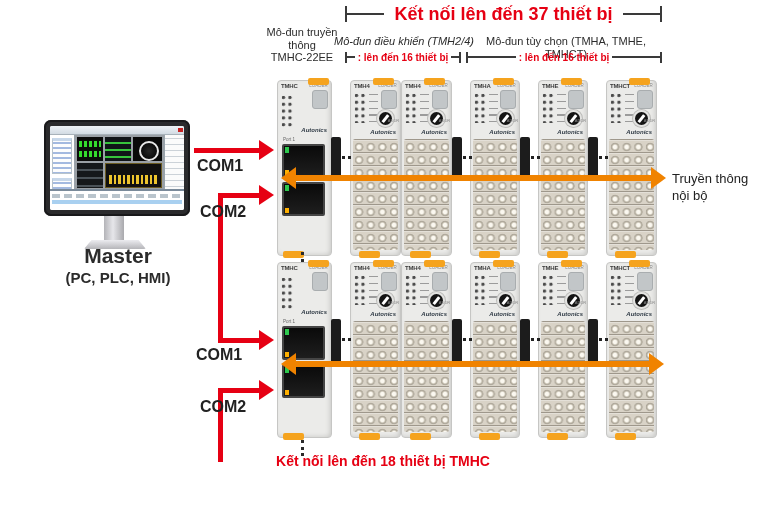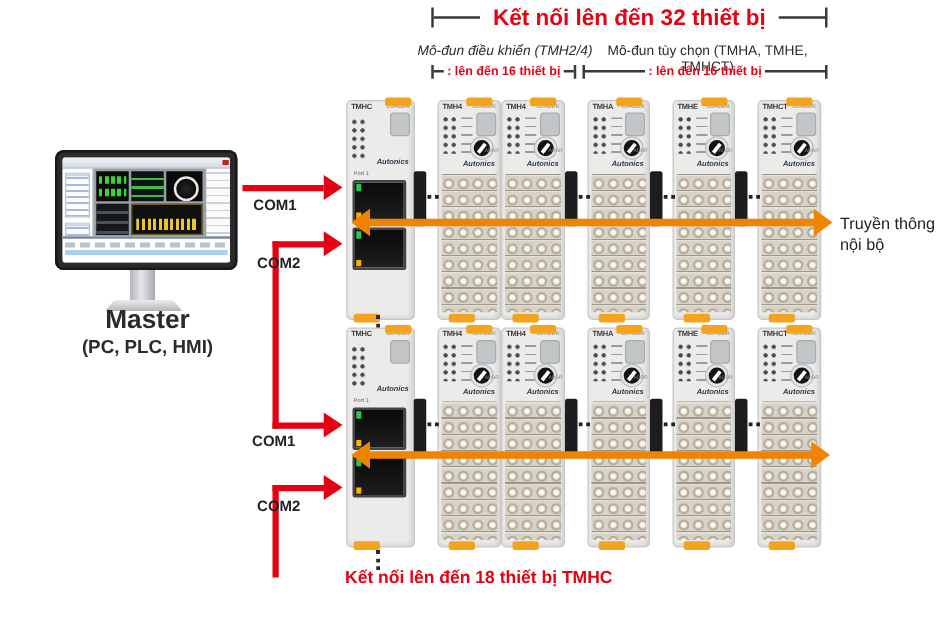--- a/index.html
+++ b/index.html
@@ -51,21 +51,21 @@
           background:linear-gradient(90deg,#b4b4b8,#e6e6ea 45%,#a9a9ad); }
   #stand-base { position:absolute; left:84px; top:240px; width:62px; height:9px;
           background:linear-gradient(#ececf0,#b5b5b9); clip-path:polygon(12% 0, 88% 0, 100% 100%, 0 100%); border-radius:2px; }
   #master-title { position:absolute; left:38px; top:244px; width:160px; text-align:center; font-size:21px; font-weight:bold; color:#2b2b2b; }
   #master-sub   { position:absolute; left:30px; top:269px; width:176px; text-align:center; font-size:15px; font-weight:bold; color:#2b2b2b; }
 
   
   .rline { position:absolute; background:var(--red); z-index:6; }
   .rarrow { position:absolute; width:0; height:0; border-top:10px solid transparent; border-bottom:10px solid transparent;
             border-left:15px solid var(--red); z-index:6; }
-  .com-label { position:absolute; width:46px; text-align:center; font-size:12px; font-weight:bold; color:#222; z-index:6; }
+  .com-label { position:absolute; width:46px; text-align:center; font-size:16px; font-weight:bold; color:#222; z-index:6; }
 
   
   .oline { position:absolute; height:6px; background:var(--orange); z-index:5; }
   .oarrow-l { position:absolute; width:0; height:0; border-top:11px solid transparent; border-bottom:11px solid transparent;
               border-right:15px solid var(--orange); z-index:5; }
   .oarrow-r { position:absolute; width:0; height:0; border-top:11px solid transparent; border-bottom:11px solid transparent;
               border-left:15px solid var(--orange); z-index:5; }
   #bus-label { position:absolute; left:672px; top:170px; font-size:13px; color:#222; line-height:17px; }
 
   
@@ -104,25 +104,30 @@
                  font-size:14px; font-weight:bold; color:var(--red); }
 </style>
 </head>
 <body>
 
 <div id="canvas">
 
   <div id="bracket-title" class="bracket" style="left:345px; top:4px; width:317px; height:20px;">
     <div class="tick"></div>
     <div class="bline"></div>
-    <div class="btxt">Kết nối lên đến 32 thiết bị</div>
-    <div class="bline"></div>
-    <div class="tick"></div>
-  </div>
-
+    <div class="btxt">Kết nối lên đến 37 thiết bị</div>
+    <div class="bline"></div>
+    <div class="tick"></div>
+  </div>
+
+  <div class="caption" style="left:256px; top:26px; width:92px;">
+    <div>Mô-đun truyền</div>
+    <div>thông</div>
+    <div>TMHC-22EE</div>
+  </div>
 
   <div class="caption" style="left:330px; top:35px; width:148px;font-style:italic;">Mô-đun điều khiển (TMH2/4)</div>
   <div class="bracket bracket-sm" style="left:345px; top:50px; width:116px; height:14px;">
     <div class="tick"></div>
     <div class="bline"></div>
     <div class="btxt">: lên đến 16 thiết bị</div>
     <div class="bline"></div>
     <div class="tick"></div>
   </div>
 

